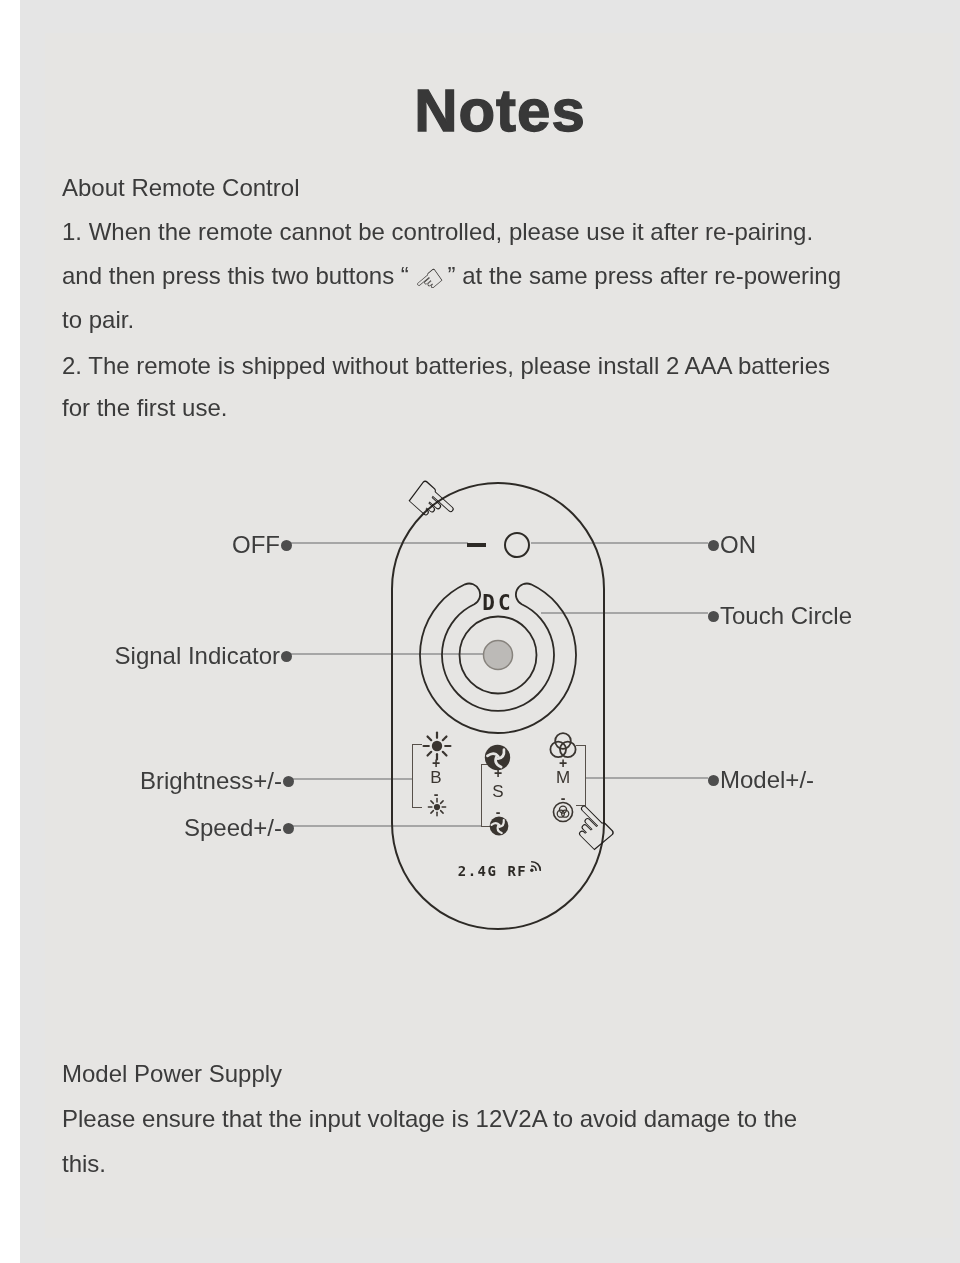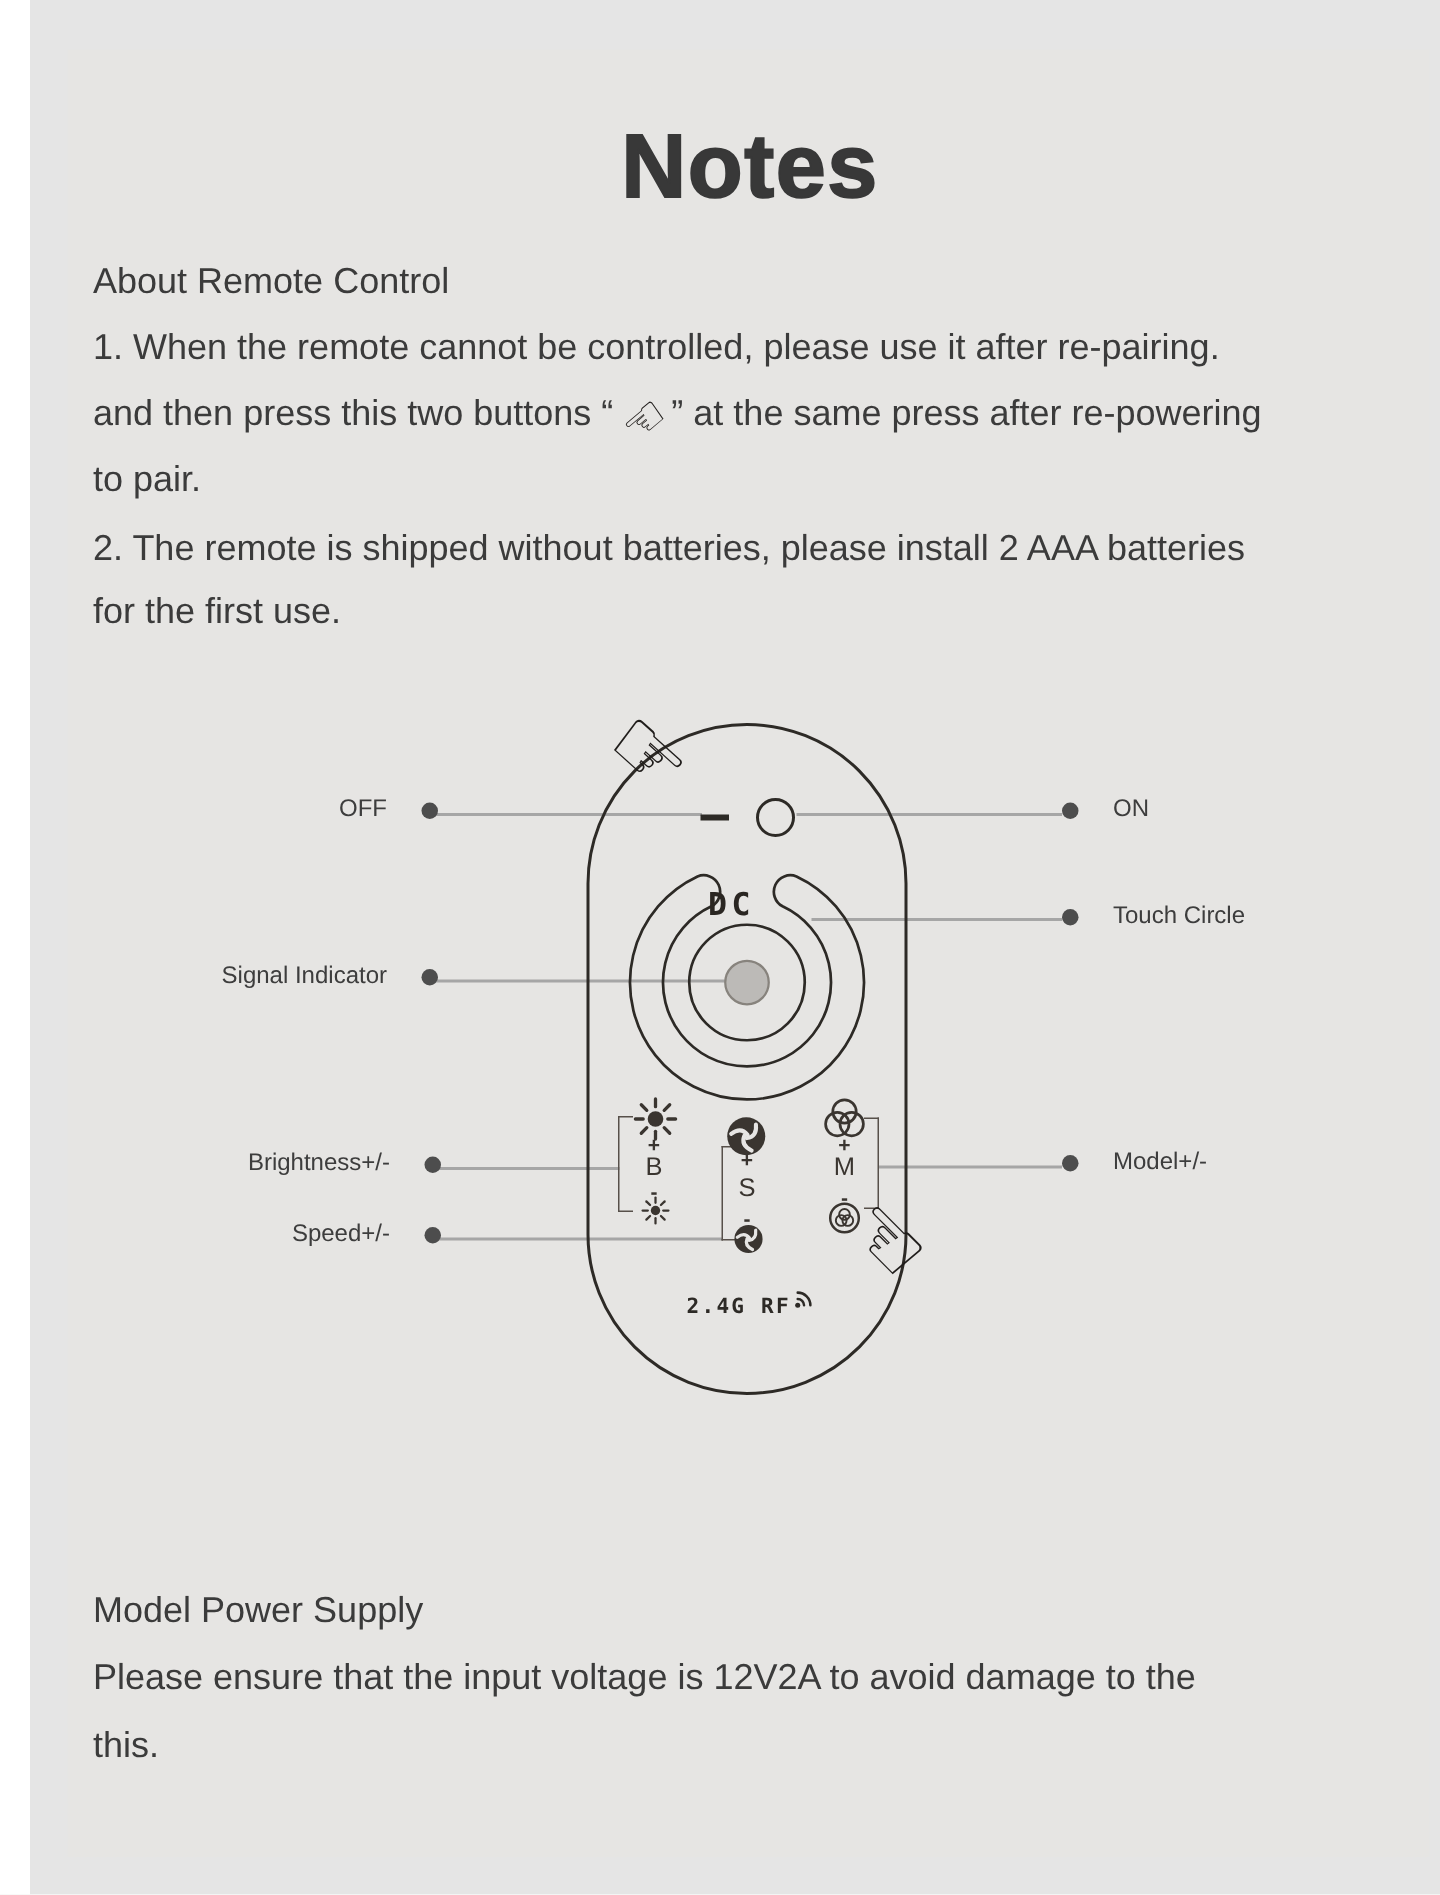--- a/index.html
+++ b/index.html
@@ -9,28 +9,28 @@
   .title{position:absolute;left:0;top:76px;width:960px;text-align:center;
          font-size:60px;font-weight:700;color:#383838;letter-spacing:1px;
          -webkit-text-stroke:1.3px #383838;}
   .body-line{position:absolute;left:42px;font-size:24px;line-height:30px;color:#3b3b3b;white-space:nowrap;}
   .inline-hand{display:inline-block;font-size:32px;line-height:1;transform:rotate(-40deg);
                vertical-align:-8px;margin:0 4px 0 6px;color:#1f1c1a;}
   
   .remote-body{position:absolute;left:371px;top:482px;width:214px;height:448px;
                border:2px solid #2d2a26;border-radius:107px;z-index:2;background:transparent;box-sizing:border-box;}
   .callout{position:absolute;height:2px;background:#a6a6a6;z-index:1;}
-  .label{position:absolute;display:flex;align-items:center;gap:23px;font-size:16px;color:#3d3d3d;
+  .label{position:absolute;display:flex;align-items:center;gap:1px;font-size:24px;color:#3d3d3d;
          z-index:3;white-space:nowrap;}
   .label .dot{width:11px;height:11px;border-radius:50%;background:#4d4d4d;flex:0 0 auto;}
   .on-circle{position:absolute;left:484px;top:532px;width:26px;height:26px;border:2px solid #2d2a26;
              border-radius:50%;z-index:3;box-sizing:border-box;}
   .off-dash{position:absolute;left:447px;top:543px;width:19px;height:4px;background:#2d2a26;z-index:3;}
   .ring-svg{position:absolute;left:393px;top:569px;z-index:3;}
-  .dc-logo{position:absolute;left:452px;top:591px;width:52px;text-align:left;z-index:4;
+  .dc-logo{position:absolute;left:452px;top:591px;width:52px;text-align:center;z-index:4;
            font-family:"DejaVu Sans Mono",monospace;font-size:21px;font-weight:700;
            letter-spacing:3px;color:#2a2622;}
   .btn-icon{position:absolute;z-index:3;}
   .btn-text{position:absolute;width:20px;text-align:center;z-index:3;color:#3a3530;}
   .pm{font-size:14px;font-weight:700;}
   .letter{font-size:17px;font-weight:500;}
   .bracket{position:absolute;z-index:3;box-sizing:border-box;}
   .bracket.left{border-left:1.5px solid #57504a;border-top:1.5px solid #57504a;border-bottom:1.5px solid #57504a;}
   .bracket.right{border-right:1.5px solid #57504a;border-top:1.5px solid #57504a;border-bottom:1.5px solid #57504a;}
   .rf{position:absolute;left:425px;top:863px;width:112px;display:flex;justify-content:center;

